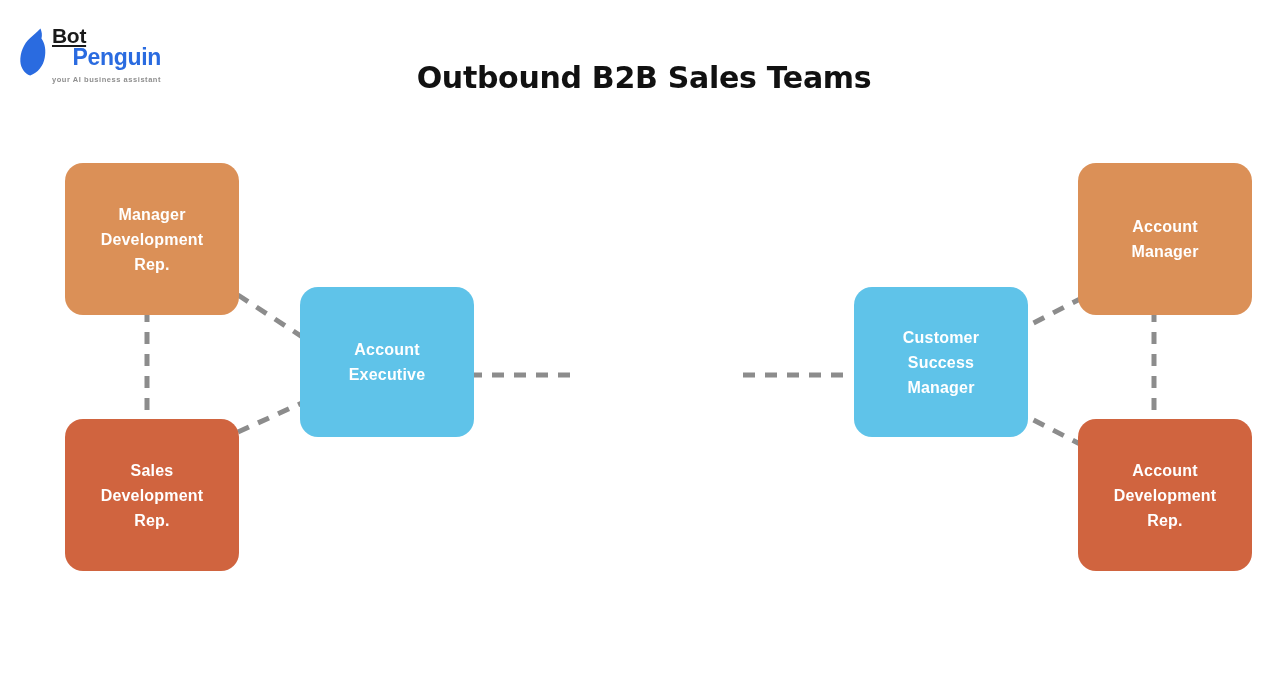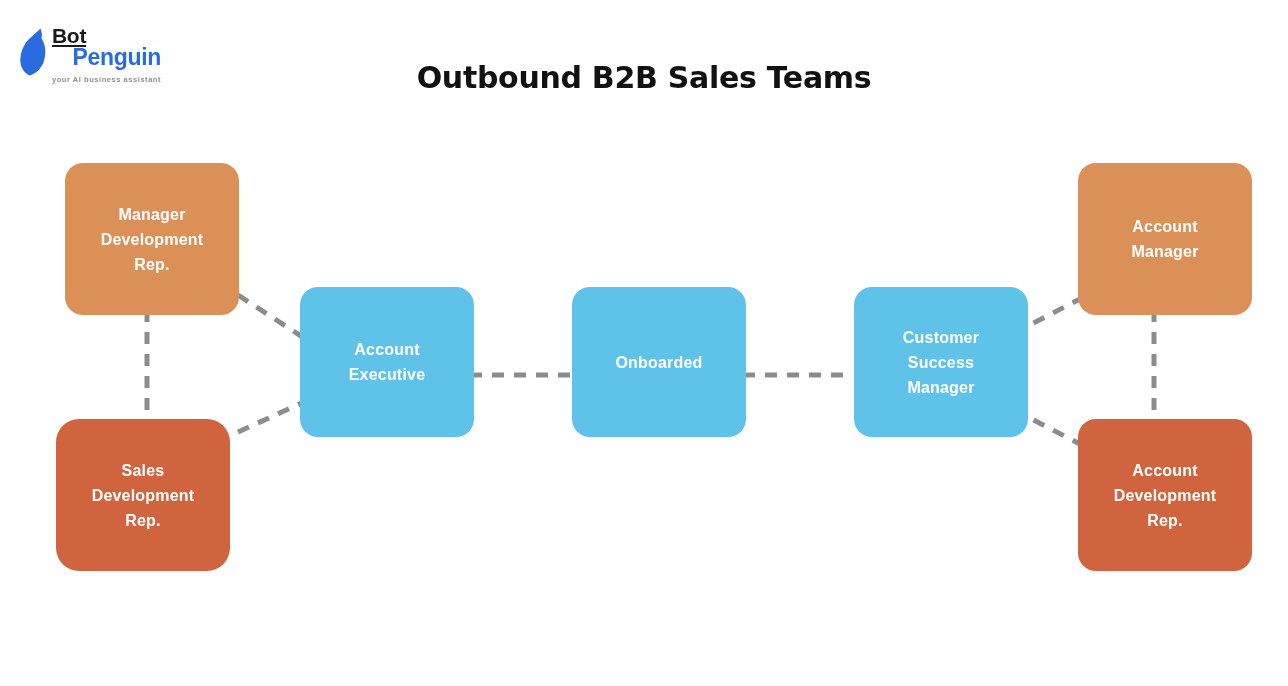--- a/index.html
+++ b/index.html
@@ -52,21 +52,21 @@
   }
   
   .node{
     position:absolute;width:174px;height:152px;border-radius:18px;
     display:flex;align-items:center;justify-content:center;
     text-align:center;color:#ffffff;
     font-size:16px;line-height:25px;font-weight:700;
     letter-spacing:0.2px;white-space:pre-line;
   }
   .n-mdr{left:65px;top:163px;background:var(--orange);}
-  .n-sdr{left:56px;top:419px;background:var(--red);border-radius:23px;}
+  .n-sdr{left:65px;top:419px;background:var(--red);}
   .n-ae {left:300px;top:287px;background:var(--blue);height:150px;}
   .n-ob {left:572px;top:287px;background:var(--blue);height:150px;}
   .n-csm{left:844px;top:287px;background:var(--blue);height:150px;margin-left:10px;}
   .n-am {left:1078px;top:163px;background:var(--orange);}
   .n-adr{left:1078px;top:419px;background:var(--red);}
 </style>
 </head>
 <body>
 
 <div class="canvas">
@@ -96,21 +96,20 @@
   </svg>
 
   <div class="node n-mdr">Manager
 Development
 Rep.</div>
   <div class="node n-sdr">Sales
 Development
 Rep.</div>
   <div class="node n-ae">Account
 Executive</div>
-  <div class="node n-ob">Onboarded</div>
   <div class="node n-csm">Customer
 Success
 Manager</div>
   <div class="node n-am">Account
 Manager</div>
   <div class="node n-adr">Account
 Development
 Rep.</div>
 
 </div>

